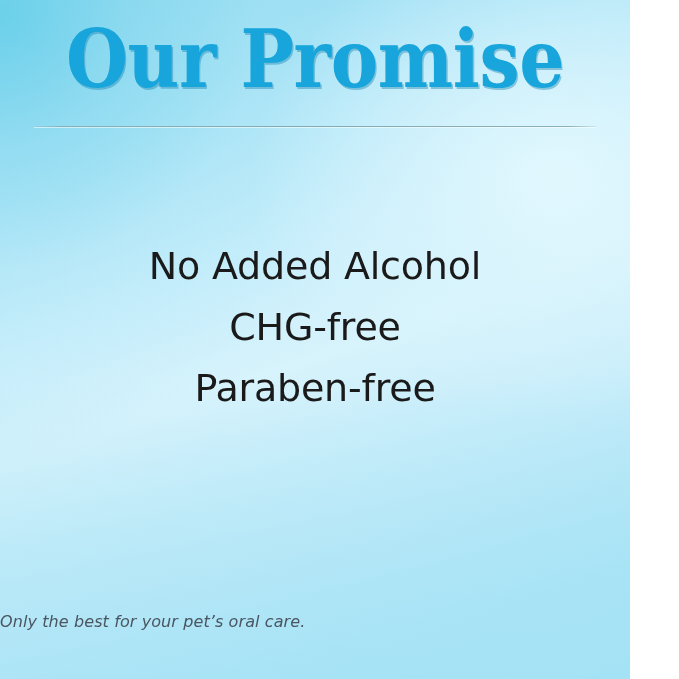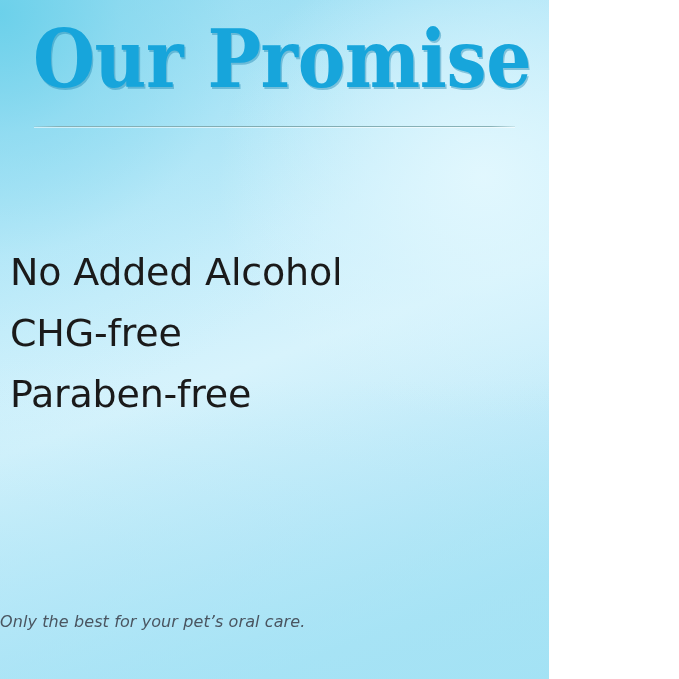--- a/index.html
+++ b/index.html
@@ -9,21 +9,21 @@
   body {
     width: 679px;
     height: 679px;
     overflow: hidden;
     font-family: "DejaVu Sans", sans-serif;
   }
 
   
   .promise-card {
     position: relative;
-    width: 549px;
+    width: 630px;
     height: 679px;
     box-sizing: border-box;
     overflow: hidden;
     
     background-color: #aee6f7;
   }
 
   
   .bg-layer-base {
     position: absolute;
@@ -107,23 +107,24 @@
         rgba(143, 181, 184, 0.25) 100%);
     box-shadow: 0 1px 0 rgba(255, 255, 255, 0.55);
   }
 
   
   .promise-list {
     position: absolute;
     left: 0;
     right: 0;
     top: 232px;
-    margin: 10px;
+    margin: 4px;
     padding: 0;
     list-style: none;
+    text-align: center;
   }
   .promise-item {
     font-family: "DejaVu Sans", sans-serif;
     font-weight: normal;
     font-size: 38px;
     line-height: 61px;
     color: #1a1a1a;
     letter-spacing: -0.2px;
     white-space: nowrap;
   }

